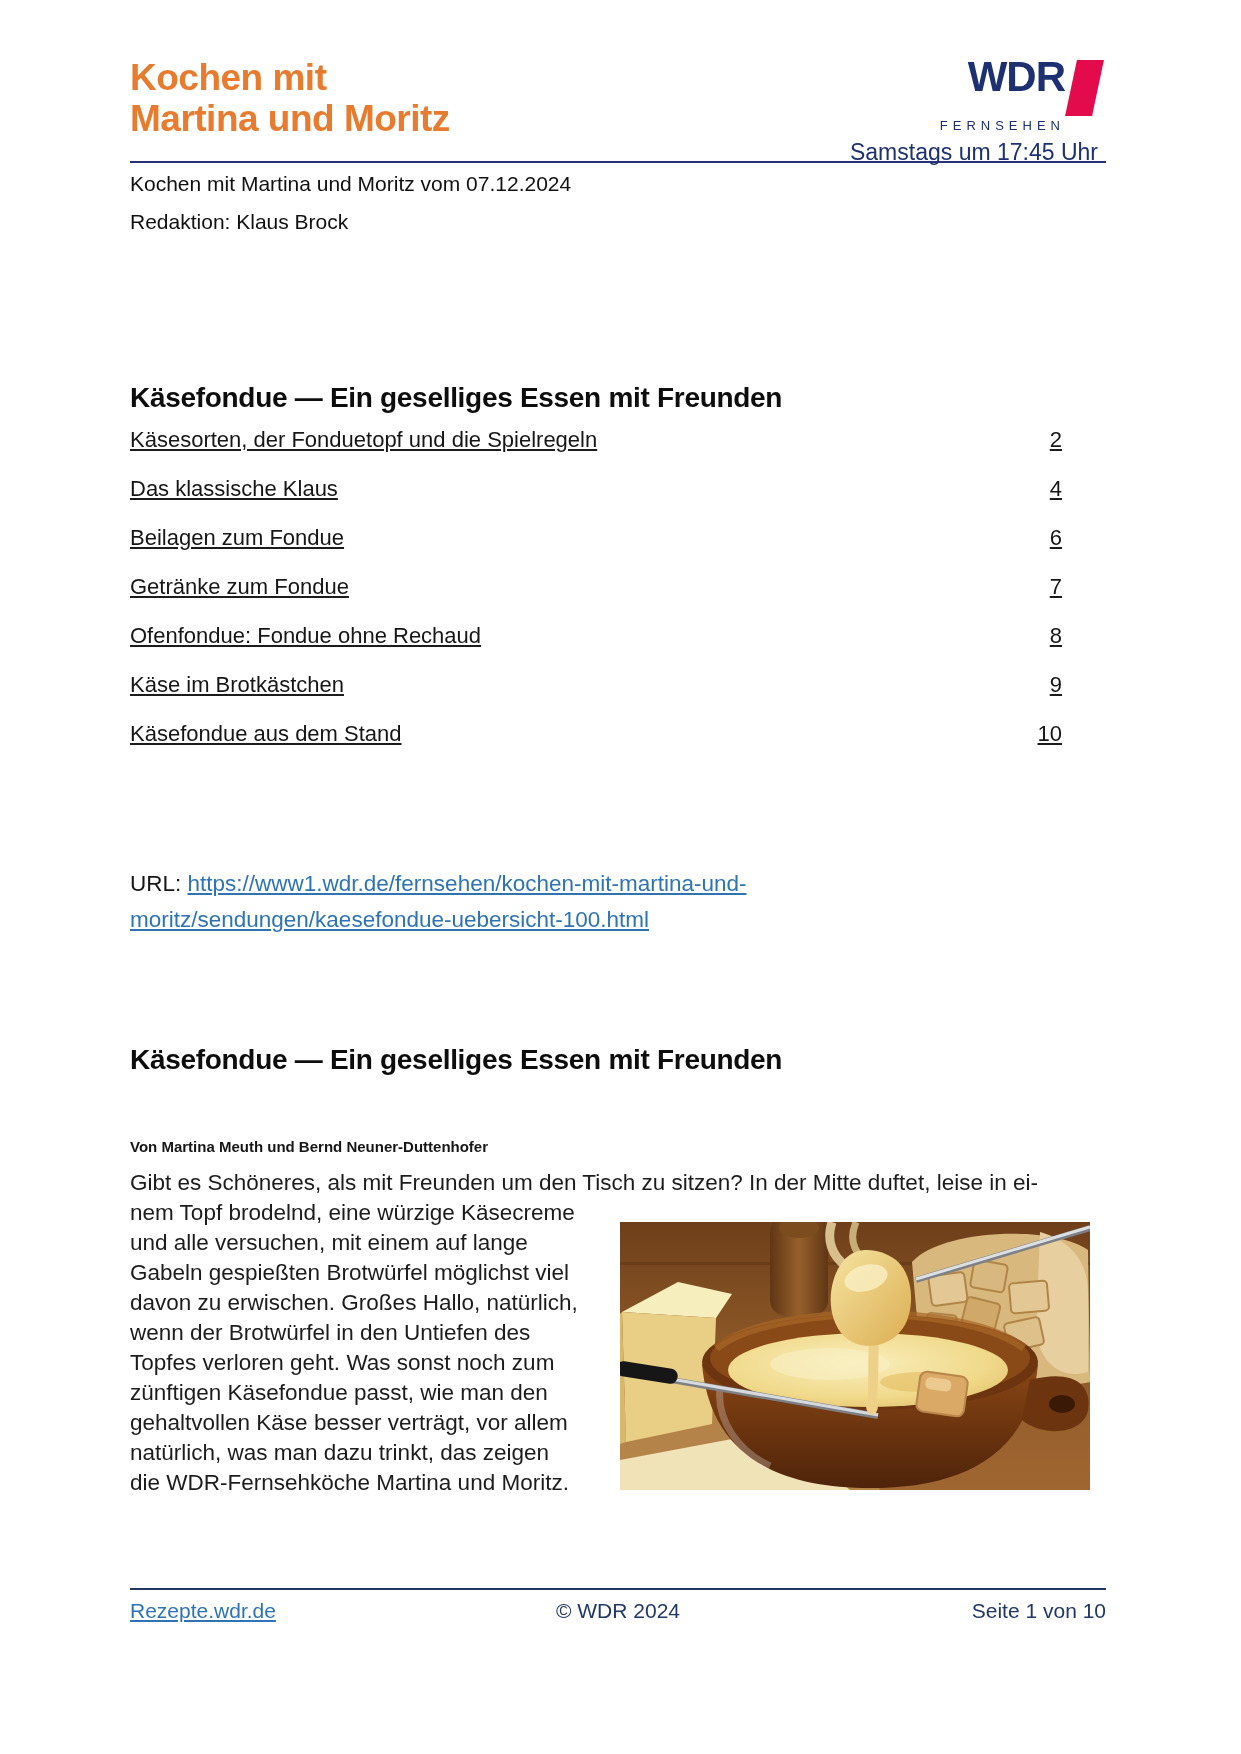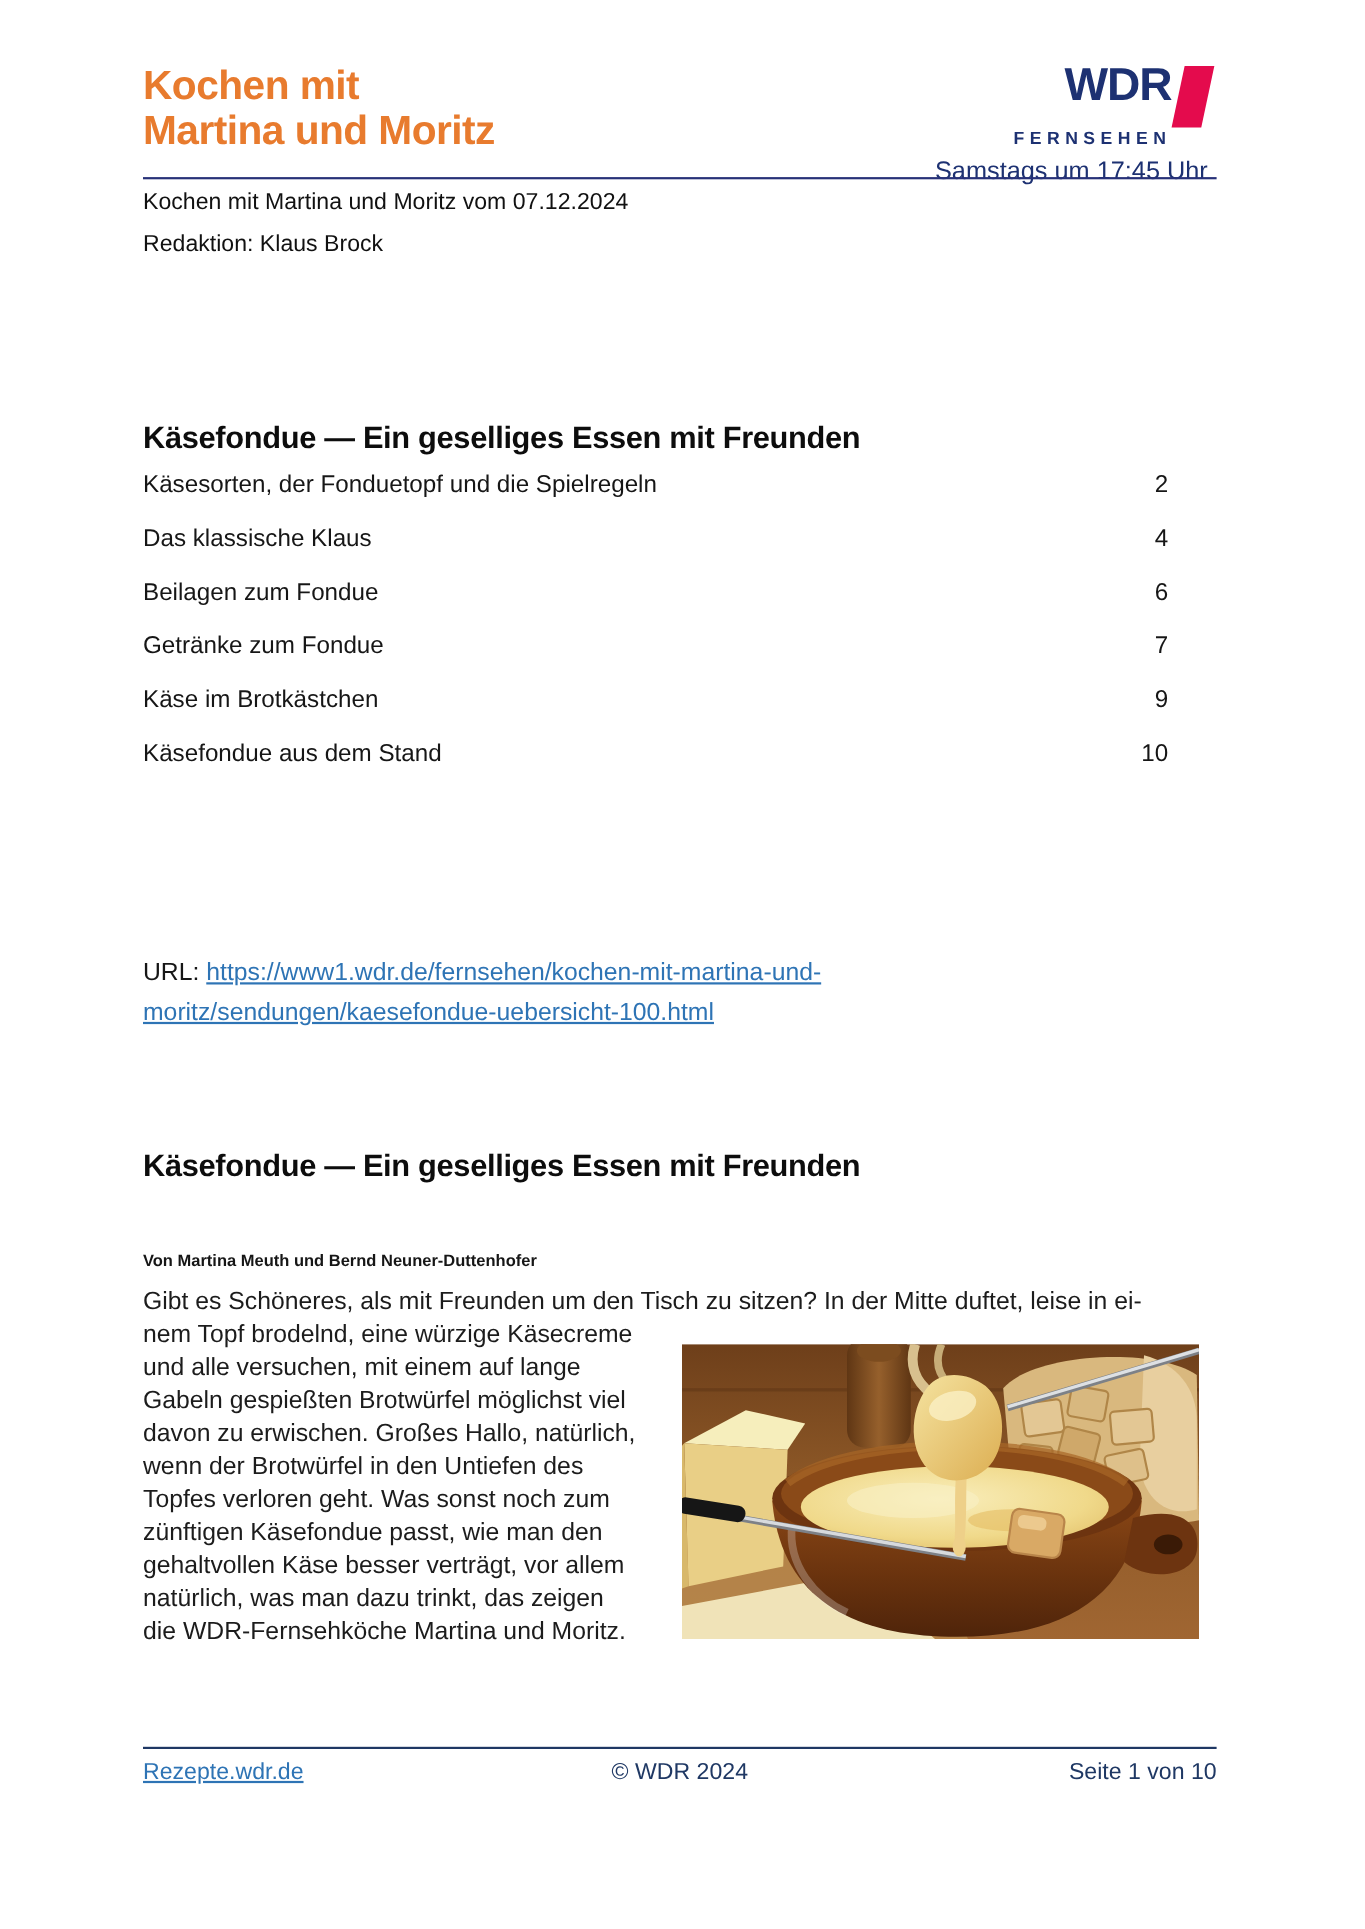--- a/index.html
+++ b/index.html
@@ -21,38 +21,38 @@
     color:#e87b2e;letter-spacing:-0.5px;white-space:nowrap;
   }
   .wdr-block{position:absolute;top:58px;right:8px;text-align:right;}
   .wdr-row{display:flex;align-items:flex-start;justify-content:flex-end;}
   .wdr-text{font-size:42px;line-height:38px;font-weight:bold;color:#1d3172;letter-spacing:-1px;}
   .wdr-slash{
     width:27px;height:56px;margin-left:6px;margin-top:2px;
     background:#e40b4d;transform:skewX(-12deg);
   }
   .wdr-fernsehen{
-    font-size:16px;letter-spacing:5px;color:#1d3172;
-    margin-top:2px;margin-right:33px;font-weight:bold;
+    font-size:13px;letter-spacing:5px;color:#1d3172;
+    margin-top:2px;margin-right:33px;font-weight:normal;
   }
   .wdr-schedule{font-size:23px;color:#1d3172;margin-top:6px;white-space:nowrap;}
   .header-rule{position:absolute;left:0;top:161px;width:976px;height:2px;background:#273178;}
   .doc-title{position:absolute;left:0;top:172px;font-size:21px;color:#111;}
   .redaktion{position:absolute;left:0;top:210px;font-size:21px;color:#111;}
 
   
   .toc-title{
     position:absolute;left:0;top:382px;
     font-size:28px;font-weight:bold;color:#0d0d0d;letter-spacing:-0.3px;white-space:nowrap;
   }
   .toc-list{position:absolute;left:0;top:429px;width:976px;}
   .toc-row{
     display:flex;justify-content:space-between;align-items:center;
     font-size:22px;line-height:22px;margin-bottom:27px;
-    padding-right:44px;cursor:pointer;
+    padding-right:44px;cursor:pointer;text-decoration:underline;
   }
   .toc-label{white-space:nowrap;color:#161616;}
   .toc-page{color:#161616;}
 
   
   .url-block{position:absolute;left:0;top:866px;font-size:22.5px;line-height:36px;width:760px;}
   .url-prefix{color:#161616;}
   a.link{color:#2e74b5;text-decoration:underline;cursor:pointer;}
 
   
@@ -114,20 +114,24 @@
           <span class="toc-label">Das klassische Klaus</span>
           <span class="toc-page">4</span>
         </div>
         <div class="toc-row">
           <span class="toc-label">Beilagen zum Fondue</span>
           <span class="toc-page">6</span>
         </div>
         <div class="toc-row">
           <span class="toc-label">Getränke zum Fondue</span>
           <span class="toc-page">7</span>
+        </div>
+        <div class="toc-row">
+          <span class="toc-label">Ofenfondue: Fondue ohne Rechaud</span>
+          <span class="toc-page">8</span>
         </div>
         <div class="toc-row">
           <span class="toc-label">Käse im Brotkästchen</span>
           <span class="toc-page">9</span>
         </div>
         <div class="toc-row">
           <span class="toc-label">Käsefondue aus dem Stand</span>
           <span class="toc-page">10</span>
         </div>
       </div>

